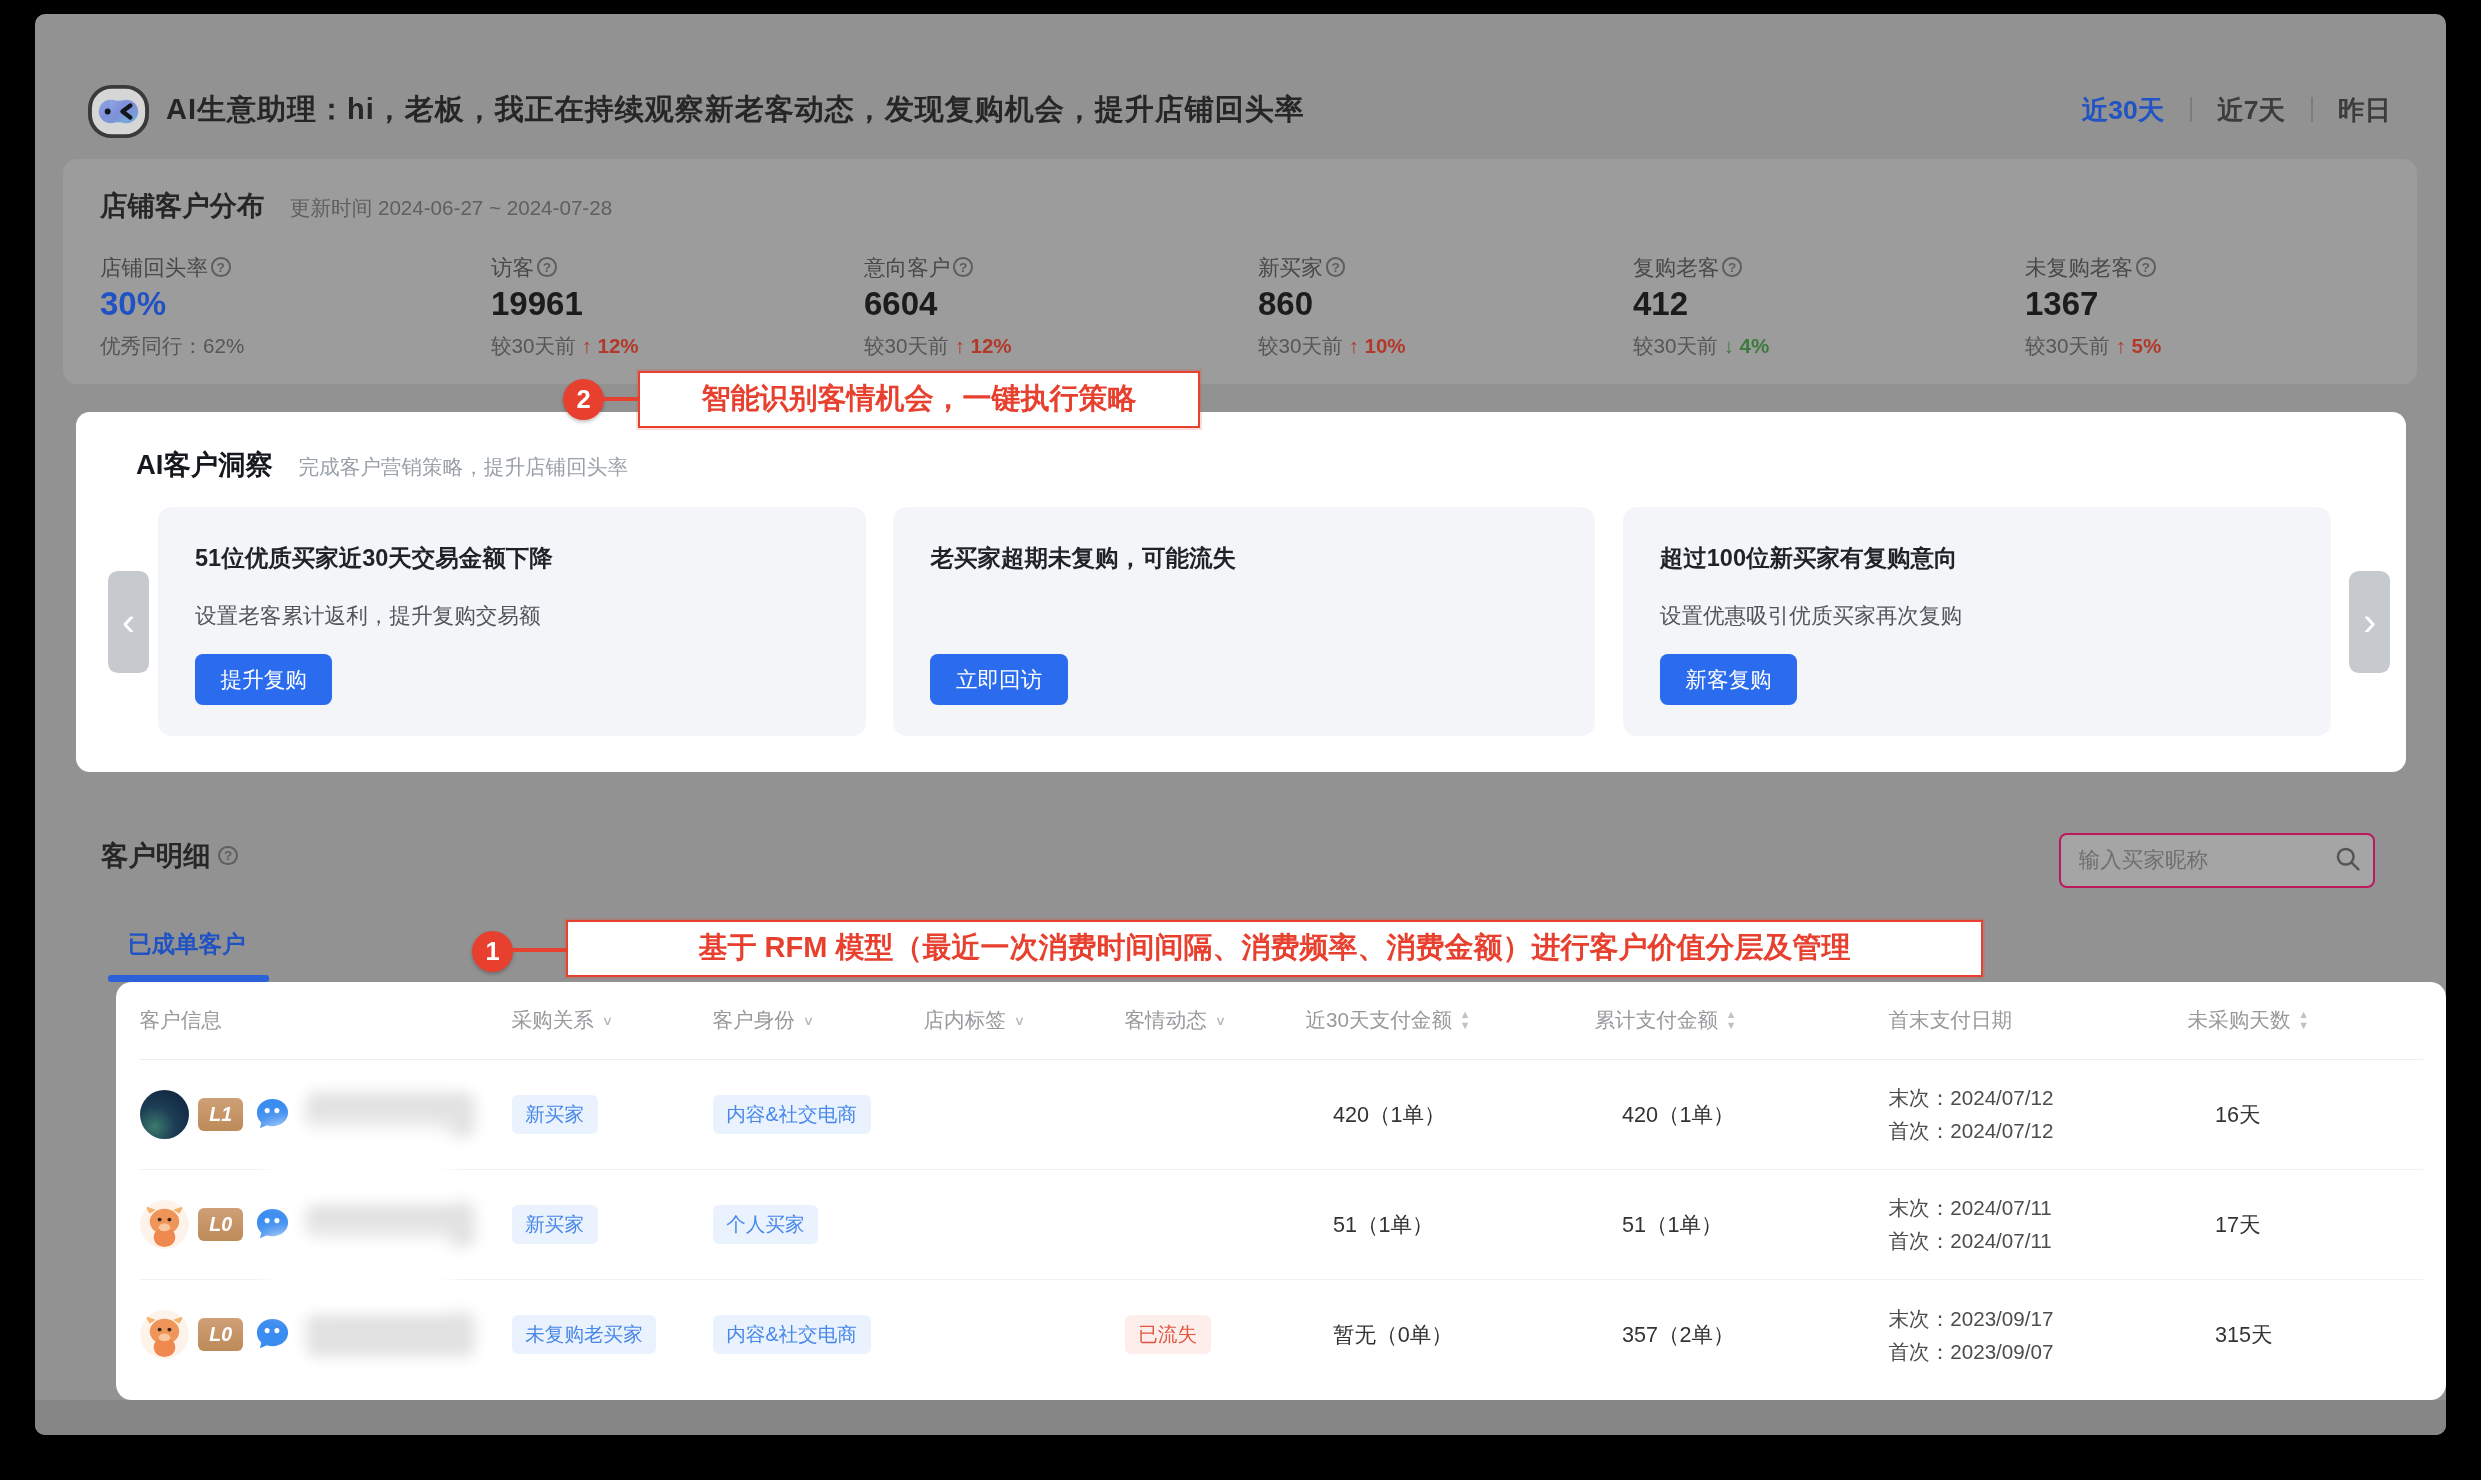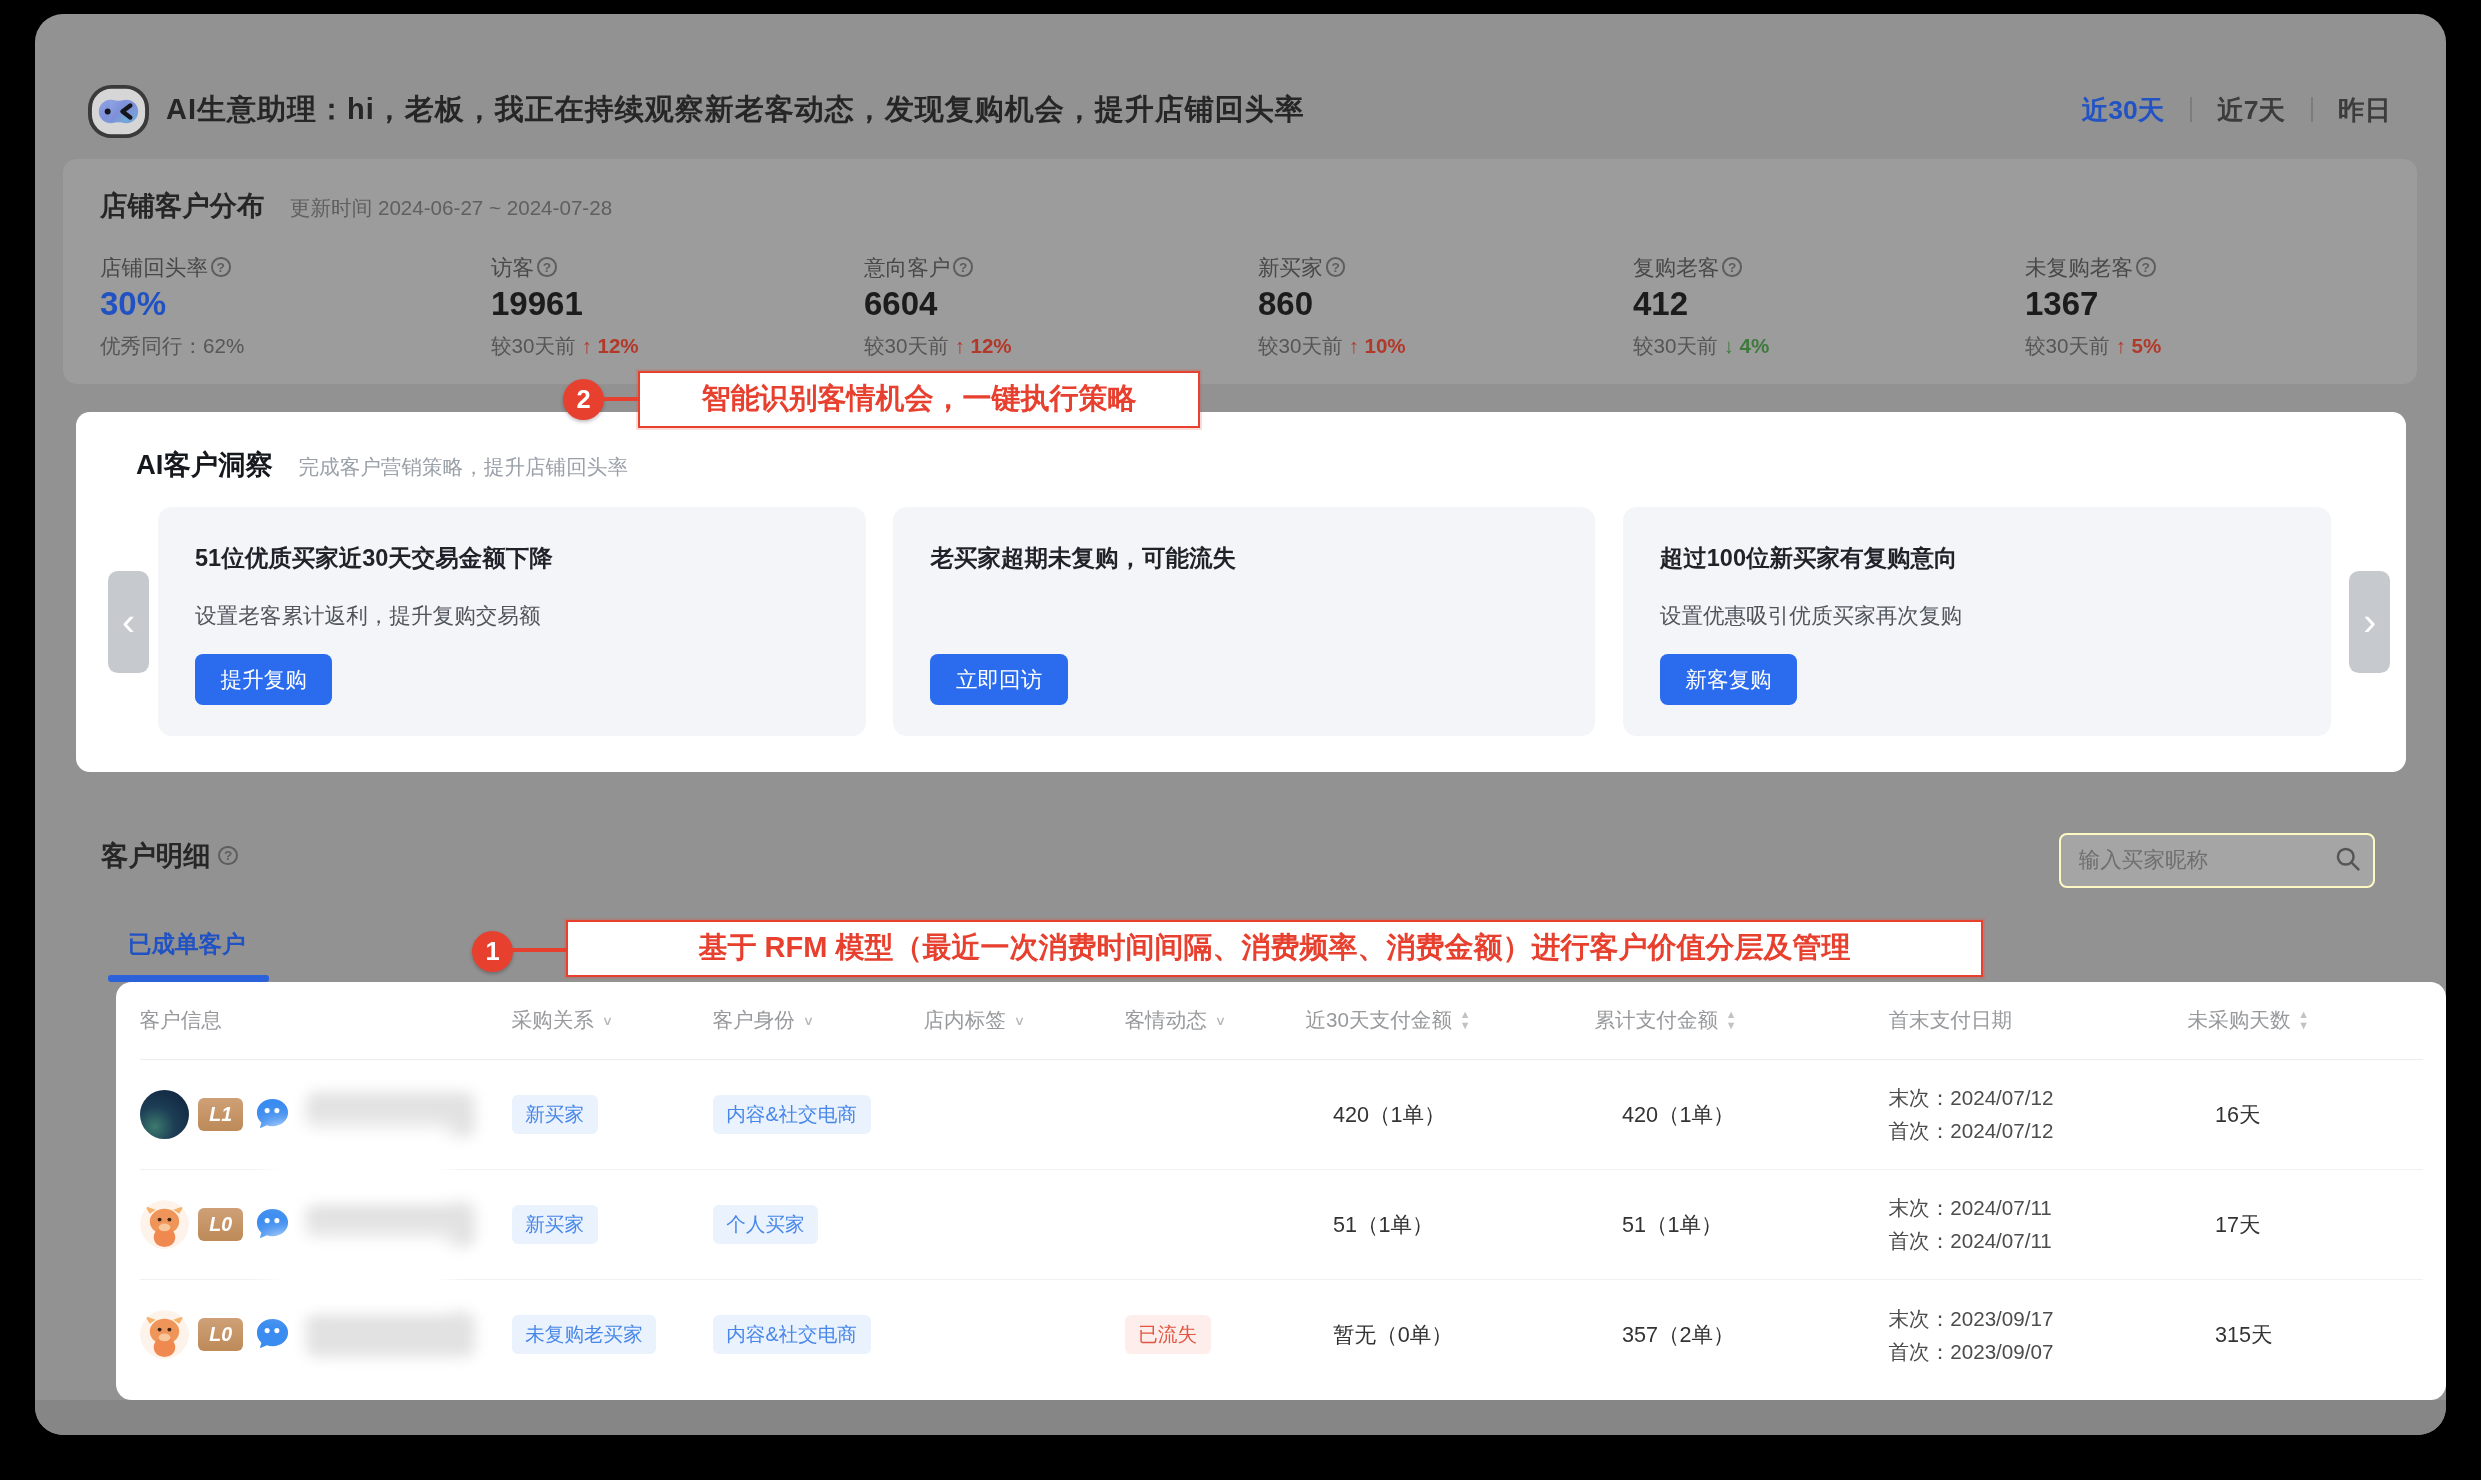--- a/index.html
+++ b/index.html
@@ -1,18 +1,18 @@
 <!DOCTYPE html>
 <html><head>
 <meta charset="utf-8">
 <style>
   html,body{margin:0;padding:0;background:#000;}
   *{box-sizing:border-box;font-family:"Liberation Sans","DejaVu Sans",sans-serif;}
   .screen{position:relative;width:2482px;height:1480px;background:#000;overflow:hidden;}
-  .window{position:absolute;left:35px;top:13.7px;width:2411px;height:1421px;background:#929292;border-radius:28px;overflow:hidden;text-decoration:underline;}
+  .window{position:absolute;left:35px;top:13.7px;width:2411px;height:1421px;background:#929292;border-radius:10px;overflow:hidden;text-decoration:underline;}
 
   
   .topbar{position:absolute;left:0;top:0;width:100%;height:147px;}
   .bot-icon{position:absolute;left:51px;top:65px;width:65px;height:65px;}
   .page-title{position:absolute;left:131px;top:76px;font-size:29px;font-weight:bold;color:#262626;letter-spacing:1px;}
   .range-tabs{position:absolute;right:55px;top:78px;display:flex;align-items:center;gap:25.5px;}
   .range-tab{font-size:26.5px;font-weight:bold;color:#3c3c3c;cursor:pointer;}
   .range-tab.active{color:#2253c5;}
   .range-div{width:2px;height:25.5px;background:#7c7c7c;}
 
@@ -48,21 +48,21 @@
   .card-title{font-size:23.5px;font-weight:bold;color:#1f2329;}
   .card-desc{font-size:21.6px;color:#50555c;margin-top:27.4px;}
   .card-btn{position:absolute;left:37px;bottom:31px;height:51px;padding:0 25.5px;background:#2b6cef;border:none;border-radius:7.8px;color:#fff;font-size:21.6px;display:flex;align-items:center;cursor:pointer;}
   .car-arrow{position:absolute;width:41px;height:102px;border-radius:9.8px;background:#c6cace;color:#fff;font-size:39px;display:flex;align-items:center;justify-content:center;top:159px;cursor:pointer;}
   .car-arrow.left{left:32px;}
   .car-arrow.right{right:15.7px;}
 
   
   .detail-title{position:absolute;left:66px;top:824px;font-size:27.4px;font-weight:bold;color:#262626;display:flex;align-items:center;gap:7.8px;}
   .search-box{position:absolute;left:2024px;top:819px;width:316px;height:55px;}
-  .search-box input{width:100%;height:100%;background:#a5a5a5;border:2px solid #fef9c3;border-radius:7.8px;font-size:21.6px;color:#3a3a3a;padding:0 51px 0 17.6px;outline:none;}
+  .search-box input{width:100%;height:100%;background:#a5a5a5;border:2px solid #be185d;border-radius:7.8px;font-size:21.6px;color:#3a3a3a;padding:0 51px 0 17.6px;outline:none;}
   .search-box input::placeholder{color:#6f6f6f;}
   .search-svg{position:absolute;right:13.7px;top:12.7px;}
   .tab-done{position:absolute;left:93px;top:914px;font-size:23.5px;font-weight:bold;color:#2152c3;cursor:pointer;}
   .tab-underline{position:absolute;left:73px;top:961px;width:161px;height:6.9px;background:#2b62d9;border-radius:2.9px;}
 
   
   .table-card{position:absolute;left:41px;top:968px;width:2330px;height:418px;background:#fff;border-radius:15.7px;padding:0 23.5px;overflow:hidden;margin-left:40px;}
   .tgrid{display:grid;grid-template-columns:372px 201px 211px 201px 181px 289px 294px 299px 216px;align-items:center;}
   .thead{height:78px;border-bottom:1px solid #ececec;}
   .th{font-size:20.6px;color:#97999c;display:flex;align-items:center;gap:7.8px;}

